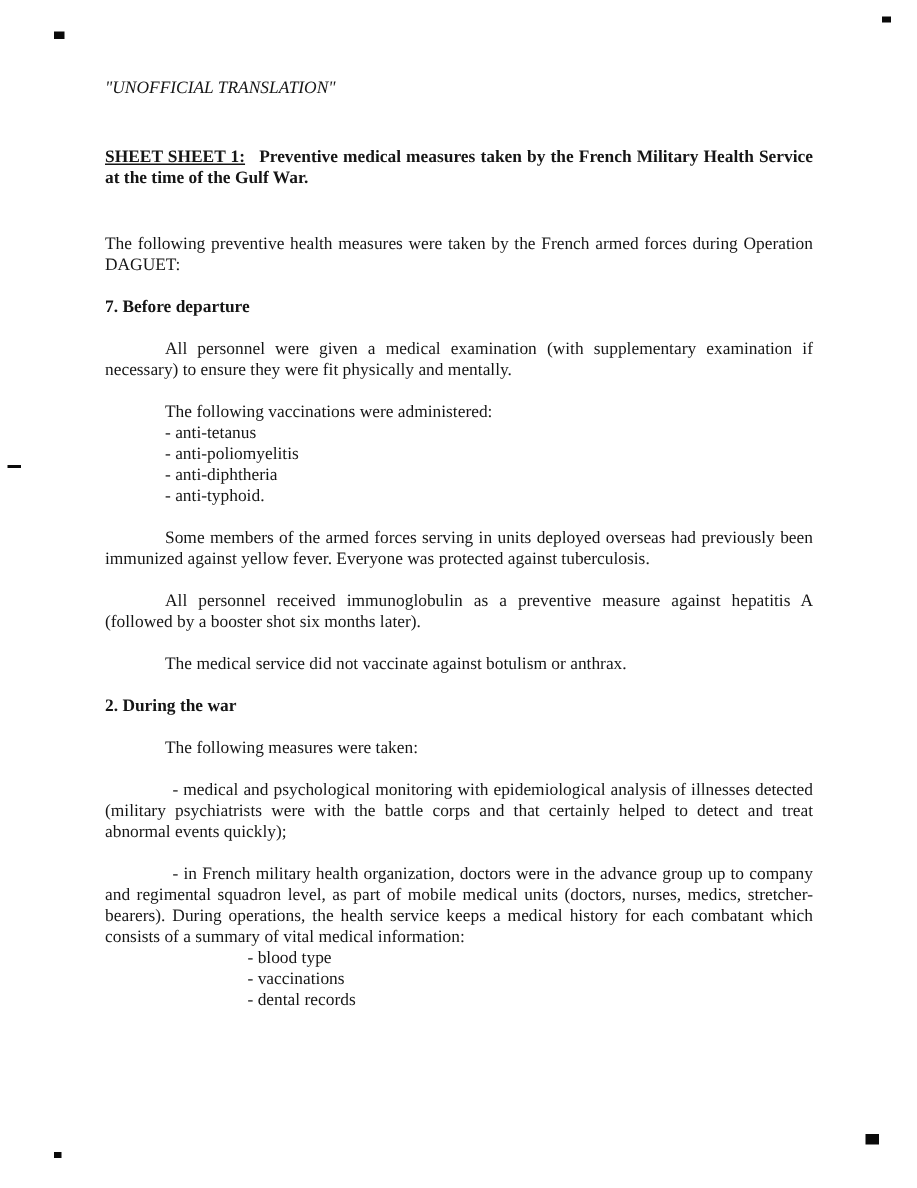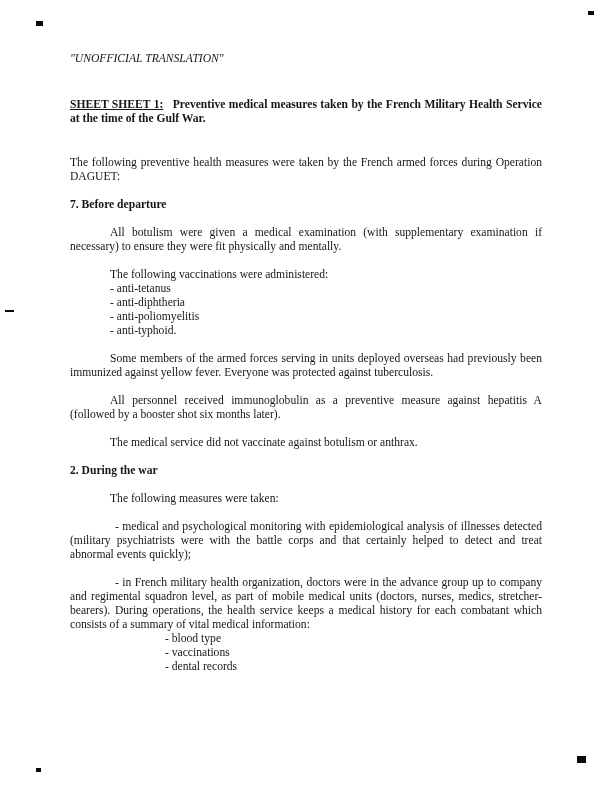--- a/index.html
+++ b/index.html
@@ -81,28 +81,28 @@
 
   <div class="doc-title">
     <span class="title-label">SHEET SHEET 1:</span>
     <span>Preventive medical measures taken by the French Military Health Service at the time of the Gulf War.</span>
   </div>
 
   <p class="para">The following preventive health measures were taken by the French armed forces during Operation DAGUET:</p>
 
   <div class="heading">7.  Before departure</div>
 
-  <p class="para indent">All botulism were given a medical examination (with supplementary examination if necessary) to ensure they were fit physically and mentally.</p>
+  <p class="para indent">All personnel were given a medical examination (with supplementary examination if necessary) to ensure they were fit physically and mentally.</p>
 
   <p class="para-tight indent">The following vaccinations were administered:</p>
 
   <div class="list">
     <div class="list-item">- anti-tetanus</div>
+    <div class="list-item">- anti-poliomyelitis</div>
     <div class="list-item">- anti-diphtheria</div>
-    <div class="list-item">- anti-poliomyelitis</div>
     <div class="list-item">- anti-typhoid.</div>
   </div>
 
   <p class="para indent">Some members of the armed forces serving in units deployed overseas had previously been immunized against yellow fever.  Everyone was protected against tuberculosis.</p>
 
   <p class="para indent">All personnel received immunoglobulin as a preventive measure against hepatitis A (followed by a booster shot six months later).</p>
 
   <p class="para indent">The medical service did not vaccinate against botulism or anthrax.</p>
 
   <div class="heading">2.  During the war</div>

